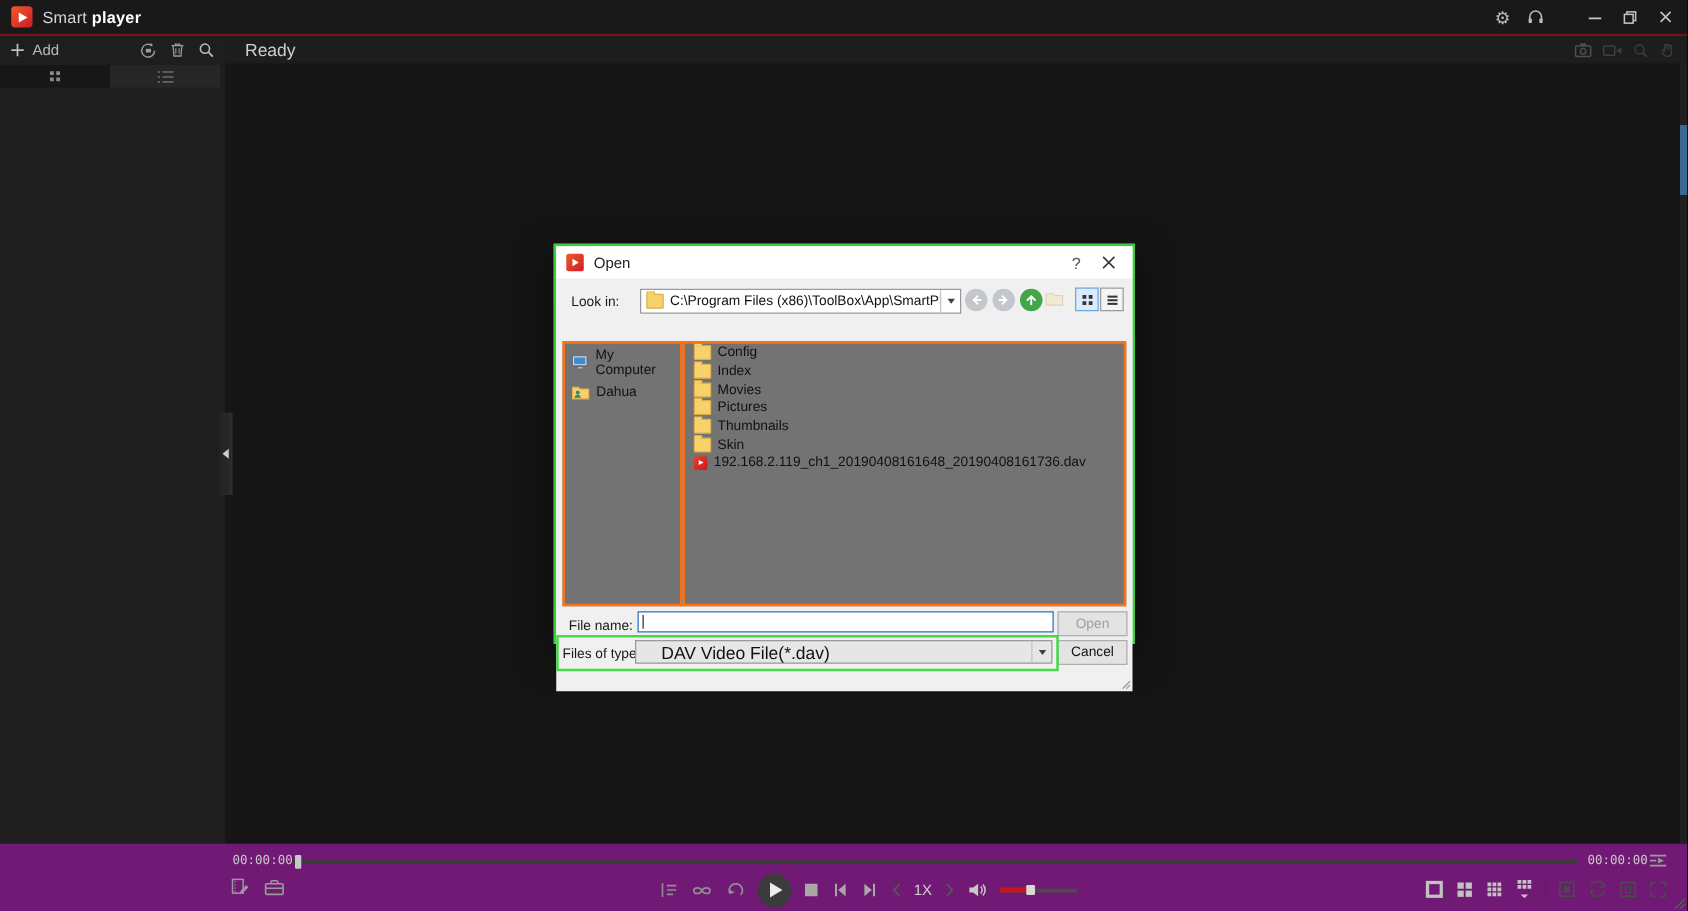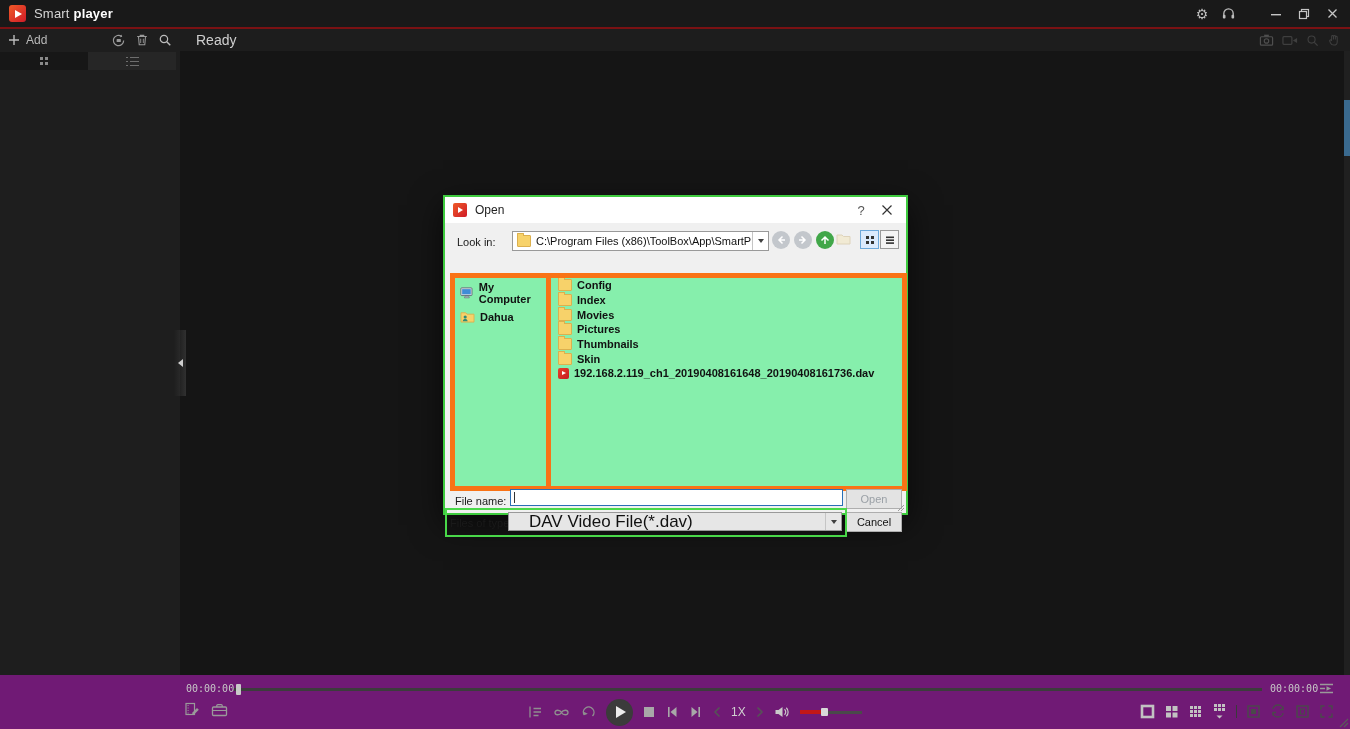--- a/index.html
+++ b/index.html
@@ -65,56 +65,56 @@
   
   .dialog{position:absolute;left:443px;top:195px;width:461px;height:316px;border:2px solid #3ecb3e;
           background:#f0f0f0;box-shadow:0 10px 30px rgba(0,0,0,.6);font-size:11px;color:#1a1a1a;}
   .dlg-titlebar{height:26px;background:#ffffff;display:flex;align-items:center;}
   .dlg-icon{width:14px;height:14px;border-radius:2px;background:linear-gradient(135deg,#ef5a28,#cf1b28);
             margin-left:8px;display:flex;align-items:center;justify-content:center;}
   .dlg-icon .tri{width:0;height:0;border-left:5px solid #fff;border-top:3px solid transparent;border-bottom:3px solid transparent;margin-left:1px;}
   .dlg-title{margin-left:8px;font-size:12px;color:#222;}
   .dlg-help{margin-left:auto;font-size:13px;color:#555;width:22px;text-align:center;}
   .dlg-close{width:30px;display:flex;align-items:center;justify-content:center;margin-right:4px;}
-  .dlg-body{position:relative;height:290px;background:#f0f0f0;}
+  .dlg-body{position:relative;height:330px;background:#f0f0f0;}
   .lookin-label{position:absolute;left:12px;top:13px;}
   .lookin-combo{position:absolute;left:67px;top:8px;width:255px;height:18px;background:#fff;border:1px solid #999;
                 display:flex;align-items:center;}
   .folder-ico{width:12px;height:10px;background:#f7d26a;border:1px solid #dcb04e;border-radius:1px;position:relative;margin:0 5px 0 4px;flex:none;}
   .folder-ico:before{content:"";position:absolute;left:-1px;top:-3px;width:5px;height:2px;background:#f7d26a;border:1px solid #dcb04e;border-bottom:none;border-radius:1px 1px 0 0;}
   .lookin-text{flex:1;font-size:11px;color:#111;white-space:nowrap;overflow:hidden;}
   .combo-caret{width:15px;height:100%;border-left:1px solid #c5c5c5;display:flex;align-items:center;justify-content:center;flex:none;}
   .caret-tri{width:0;height:0;border-top:4px solid #404040;border-left:3.5px solid transparent;border-right:3.5px solid transparent;}
   .nav-circle{position:absolute;top:8px;width:18px;height:18px;border-radius:50%;background:#c3c7cc;display:flex;align-items:center;justify-content:center;}
   .nav-circle.up{background:#41a749;}
   .newfolder-btn{position:absolute;left:391px;top:9px;width:15px;height:15px;opacity:.45;}
   .view-btn{position:absolute;top:7px;width:17px;height:17px;display:flex;align-items:center;justify-content:center;background:#f4f4f4;border:1px solid #9a9a9a;}
   .view-btn.active{background:#dbeafe;border-color:#6da8dc;}
-  .panel{position:absolute;background:#86efac;border:5px solid #f97316;font-weight:bold;}
+  .panel{position:absolute;background:#737373;border:2px solid #f97316;}
   .places-panel{left:5px;top:50px;width:92px;height:208px;}
   .place-row{display:flex;align-items:center;gap:5px;padding:3px 4px 2px 5px;}
   .place-row span{font-size:11px;color:#111;}
   .files-panel{left:101px;top:50px;width:351px;height:208px;overflow:hidden;}
   .file-row{display:flex;align-items:center;gap:5px;height:14.7px;padding-left:7px;}
   .file-row span.lbl{font-size:11px;color:#111;white-space:nowrap;}
   .icon-folder{width:12px;height:10px;background:#f7d26a;border:1px solid #dcb04e;border-radius:1px;position:relative;flex:none;}
   .icon-folder:before{content:"";position:absolute;left:-1px;top:-3px;width:5px;height:2px;background:#f7d26a;border:1px solid #dcb04e;border-bottom:none;border-radius:1px 1px 0 0;}
   .icon-dav{width:11px;height:11px;border-radius:2px;background:linear-gradient(135deg,#e8402a,#c61a22);flex:none;
             display:flex;align-items:center;justify-content:center;}
   .icon-dav i{width:0;height:0;border-left:4px solid #fff;border-top:2.5px solid transparent;border-bottom:2.5px solid transparent;margin-left:1px;}
   .fname-label{position:absolute;left:10px;top:272px;}
   .fname-input{position:absolute;left:65px;top:266px;width:331px;height:15px;background:#fff;border:1px solid #2a6fb5;display:flex;align-items:center;}
   .text-caret{width:1px;height:11px;background:#333;margin-left:3px;}
   .dlg-btn{position:absolute;left:401px;width:54px;height:18px;background:#e3e3e3;border:1px solid #aeaeae;
            display:flex;align-items:center;justify-content:center;font-size:11px;color:#111;}
   .dlg-btn.disabled{color:#9aa0a6;}
   .ftype-label{position:absolute;left:5px;top:294px;}
   .ftype-combo{position:absolute;left:63px;top:289px;width:332px;height:17px;background:#e6e6e6;border:1px solid #999;
                display:flex;align-items:center;}
-  .ftype-text{flex:1;padding-left:20px;font-size:17px;color:#111;}
+  .ftype-text{flex:1;padding-left:20px;font-size:14px;color:#111;}
   .green-box{position:absolute;left:0px;top:285px;width:398px;height:25px;border:2px solid #49d849;pointer-events:none;}
   .dlg-grip{position:absolute;right:1px;bottom:1px;}
 </style>
 </head>
 <body>
 
 <div id="app">
 
   <div class="titlebar">
     <div class="logo">

